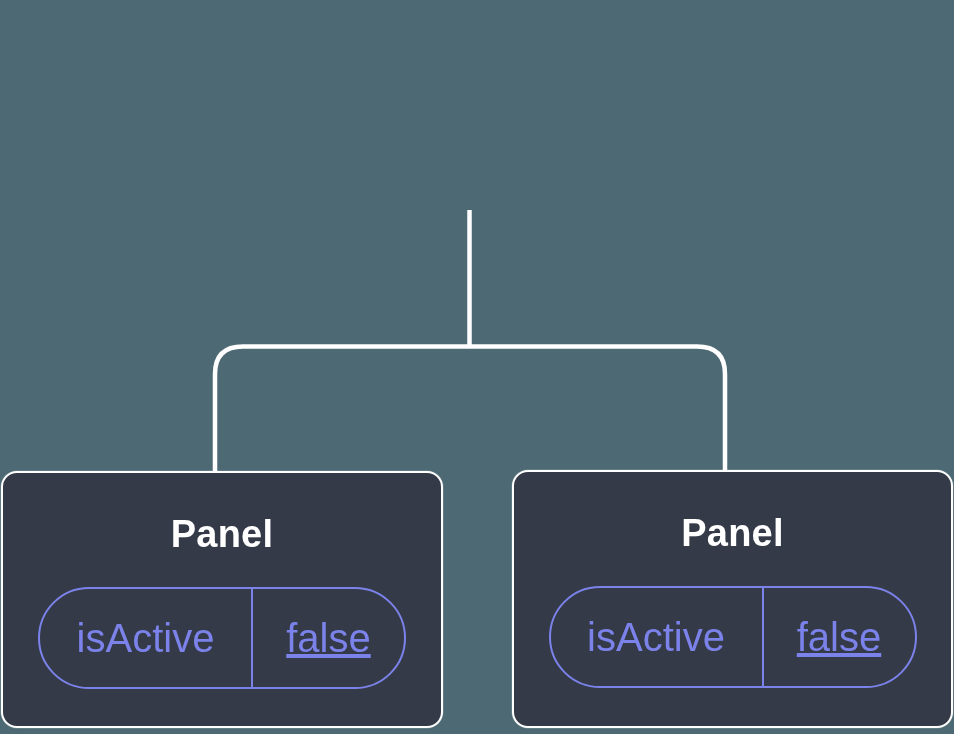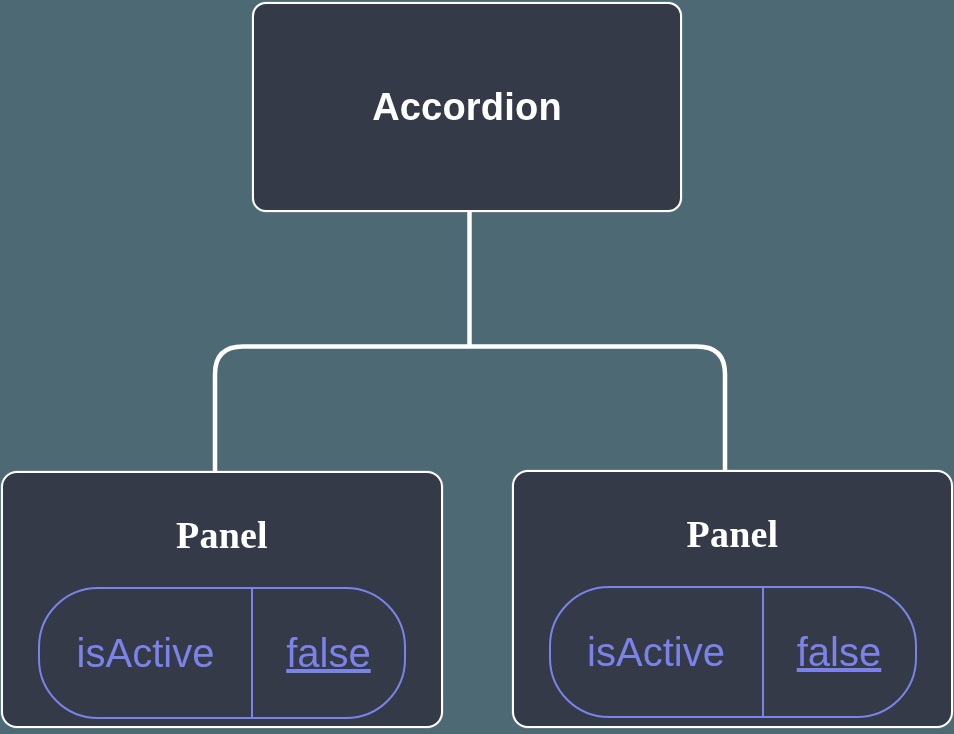--- a/index.html
+++ b/index.html
@@ -79,30 +79,29 @@
   .panel-title {
     position: absolute;
     top: 40px;
     left: 0;
     right: 0;
     text-align: center;
     color: var(--title-text);
     font-size: 38px;
     font-weight: 600;
     letter-spacing: 0.2px;
-    font-family: Liberation Serif, serif;
   }
 
   .state-pill {
     position: absolute;
     top: 114px;
     left: 50%;
     transform: translateX(-50%);
     width: 368px;
-    height: 132px;
+    height: 102px;
     border: 2px solid var(--accent);
     border-radius: 60px;
     display: flex;
     align-items: stretch;
     overflow: hidden;
   }
   .state-pill .seg {
     display: flex;
     align-items: center;
     justify-content: center;
@@ -122,23 +121,20 @@
 </head>
 <body>
 
 <div class="stage">
 
   <svg class="connector-svg" viewBox="0 0 954 734" xmlns="http://www.w3.org/2000/svg" aria-hidden="true">
     <path d="M469.5,210 L469.5,346"></path>
     <path d="M215,472 L215,374 Q215,346.5 243,346.5 L697,346.5 Q725,346.5 725,374 L725,472"></path>
   </svg>
 
-  <div class="node node-root">
-    <div class="node-title">Accordion</div>
-  </div>
 
   <div class="node node-panel node-panel-left">
     <div class="panel-title">Panel</div>
     <div class="state-pill">
       <div class="seg seg-name">isActive</div>
       <div class="seg seg-value">false</div>
     </div>
   </div>
 
   <div class="node node-panel node-panel-right">

